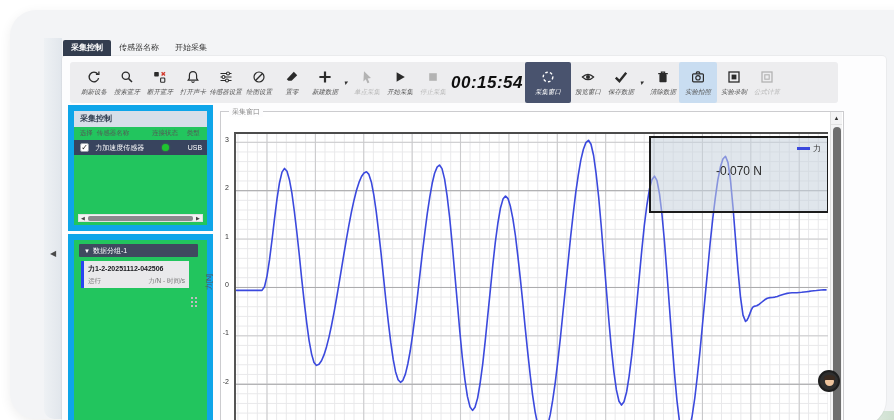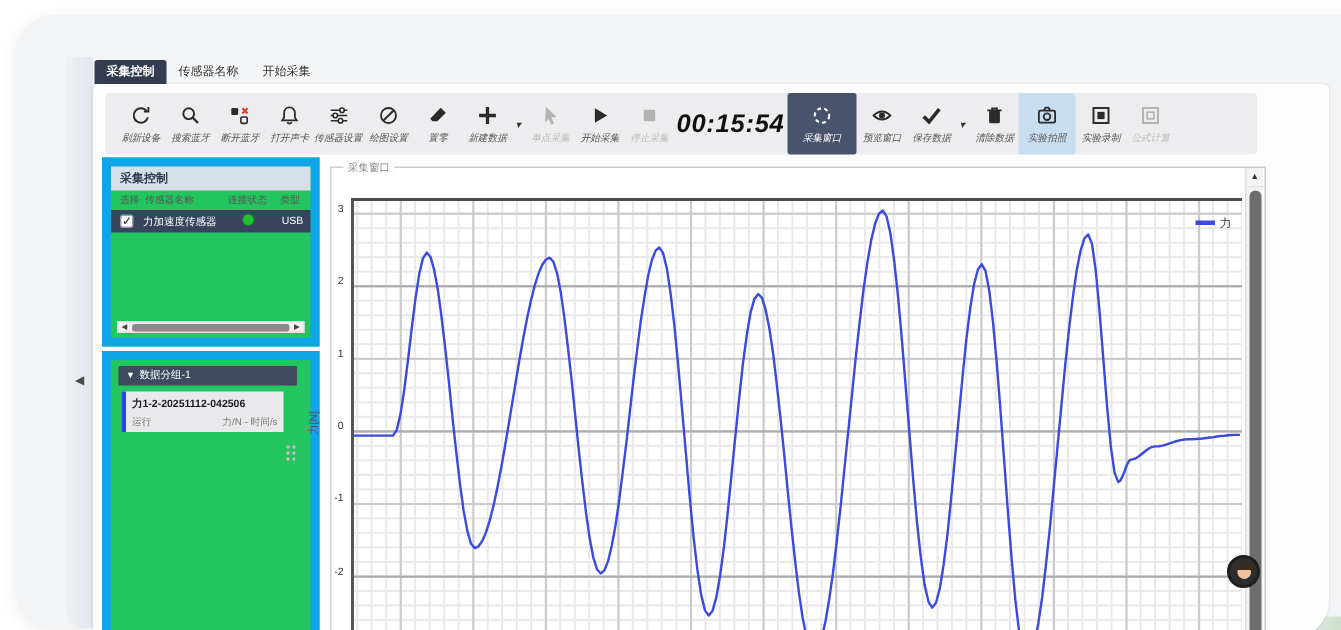--- a/index.html
+++ b/index.html
@@ -352,20 +352,23 @@
     </div>
 
     <div id="chart-groupbox">
       <div id="groupbox-label">采集窗口</div>
 
       <div id="plot">
         <svg id="curve-svg" width="594" height="295" viewBox="0 0 594 295">
           <polyline id="curve-line" fill="none" stroke="#3b49dd" stroke-width="1.6" stroke-linejoin="round" stroke-linecap="round" points="0.5,156.4 3.1,156.4 5.6,156.4 8.1,156.4 10.7,156.4 13.3,156.4 15.8,156.4 18.3,156.4 20.9,156.4 23.4,156.4 26.0,156.4 28.5,152.7 31.0,142.1 33.5,125.9 36.0,106.0 38.5,84.8 41.0,64.9 43.5,48.7 46.0,38.1 48.5,34.4 51.0,37.3 53.4,45.7 55.9,59.2 58.3,77.0 60.8,98.0 63.3,121.0 65.7,144.8 68.2,167.8 70.7,188.9 73.1,206.6 75.6,220.1 78.0,228.5 80.5,231.4 83.0,230.2 85.5,226.7 88.0,220.9 90.5,212.9 93.0,203.1 95.5,191.5 98.0,178.6 100.5,164.5 103.0,149.8 105.5,134.6 108.0,119.5 110.5,104.7 113.0,90.7 115.5,77.7 118.0,66.2 120.5,56.3 123.0,48.4 125.5,42.5 128.0,39.0 130.5,37.8 132.9,40.4 135.4,48.2 137.8,60.8 140.2,77.4 142.6,97.4 145.1,119.7 147.5,143.1 149.9,166.5 152.4,188.8 154.8,208.7 157.2,225.4 159.6,237.9 162.1,245.7 164.5,248.3 166.9,246.3 169.4,240.1 171.8,230.0 174.3,216.5 176.7,200.1 179.1,181.3 181.6,160.9 184.0,139.7 186.4,118.5 188.9,98.1 191.3,79.3 193.8,62.9 196.2,49.3 198.6,39.3 201.1,33.1 203.5,31.0 206.0,34.6 208.6,45.1 211.1,61.9 213.7,84.0 216.2,110.2 218.7,138.9 221.3,168.5 223.8,197.2 226.3,223.4 228.9,245.6 231.4,262.4 234.0,272.9 236.5,276.4 239.0,273.3 241.6,264.1 244.1,249.5 246.7,230.1 249.2,207.2 251.7,182.1 254.3,156.3 256.8,131.2 259.3,108.3 261.9,89.0 264.4,74.3 267.0,65.1 269.5,62.0 272.0,64.6 274.4,72.3 276.9,84.8 279.4,101.5 281.8,121.7 284.3,144.4 286.8,168.8 289.2,193.8 291.7,218.2 294.2,241.0 296.6,261.1 299.1,277.8 301.6,290.3 304.0,298.0 306.5,300.6 309.1,298.4 311.6,291.7 314.2,280.9 316.7,266.2 319.3,248.1 321.8,227.1 324.4,203.8 326.9,179.0 329.5,153.5 332.1,127.9 334.6,103.2 337.2,79.9 339.7,58.9 342.3,40.8 344.8,26.1 347.4,15.2 349.9,8.6 352.5,6.3 355.0,10.2 357.6,21.5 360.1,39.6 362.7,63.5 365.2,91.8 367.7,122.8 370.3,154.7 372.8,185.7 375.3,213.9 377.9,237.8 380.4,255.9 383.0,267.2 385.5,271.1 388.0,267.8 390.6,258.0 393.1,242.3 395.7,221.7 398.2,197.2 400.7,170.4 403.3,142.8 405.8,116.0 408.3,91.6 410.9,71.0 413.4,55.3 416.0,45.5 418.5,42.2 421.0,46.6 423.5,59.8 426.0,80.7 428.5,108.0 431.0,139.7 433.5,173.8 436.0,207.9 438.5,239.6 441.0,266.9 443.5,287.8 446.0,301.0 448.5,305.5 451.1,302.7 453.6,294.7 456.2,281.6 458.8,264.0 461.3,242.5 463.9,218.1 466.4,191.5 469.0,163.9 471.6,136.3 474.1,109.7 476.7,85.2 479.3,63.8 481.8,46.2 484.4,33.1 486.9,25.0 489.5,22.3 492.0,28.6 494.5,46.5 497.0,73.3 499.5,104.8 502.0,136.4 504.5,163.2 507.0,181.1 509.5,187.4 510.9,186.4 512.3,183.6 513.8,179.9 515.2,176.1 516.6,173.4 518.0,172.4 520.7,171.8 523.3,170.2 526.0,168.0 528.7,165.8 531.3,164.2 534.0,163.6 536.4,163.5 538.9,163.1 541.3,162.4 543.8,161.6 546.2,160.8 548.7,160.0 551.1,159.4 553.6,159.0 556.0,158.8 558.4,158.8 560.9,158.7 563.3,158.5 565.7,158.3 568.1,158.0 570.6,157.7 573.0,157.4 575.4,157.0 577.9,156.7 580.3,156.5 582.7,156.2 585.1,156.0 587.6,155.9 590.0,155.9"></polyline>
         </svg>
         <div id="ytick-strip"></div>
+        <div id="selection-box">
+          <div id="annotation">-0.070 N</div>
+        </div>
         <div id="legend">
           <span id="legend-swatch"></span>
           <span id="legend-label">力</span>
         </div>
       </div>
       <div id="y-axis-title" style="left:-27px; top:165px; position:absolute;">力[N]</div>
       <div id="yticks-holder" style="position:absolute; left:13px; top:20px;">
           <div class="ytick" style="top: 3.8px;">3</div>
           <div class="ytick" style="top: 52.2px;">2</div>
           <div class="ytick" style="top: 100.6px;">1</div>

